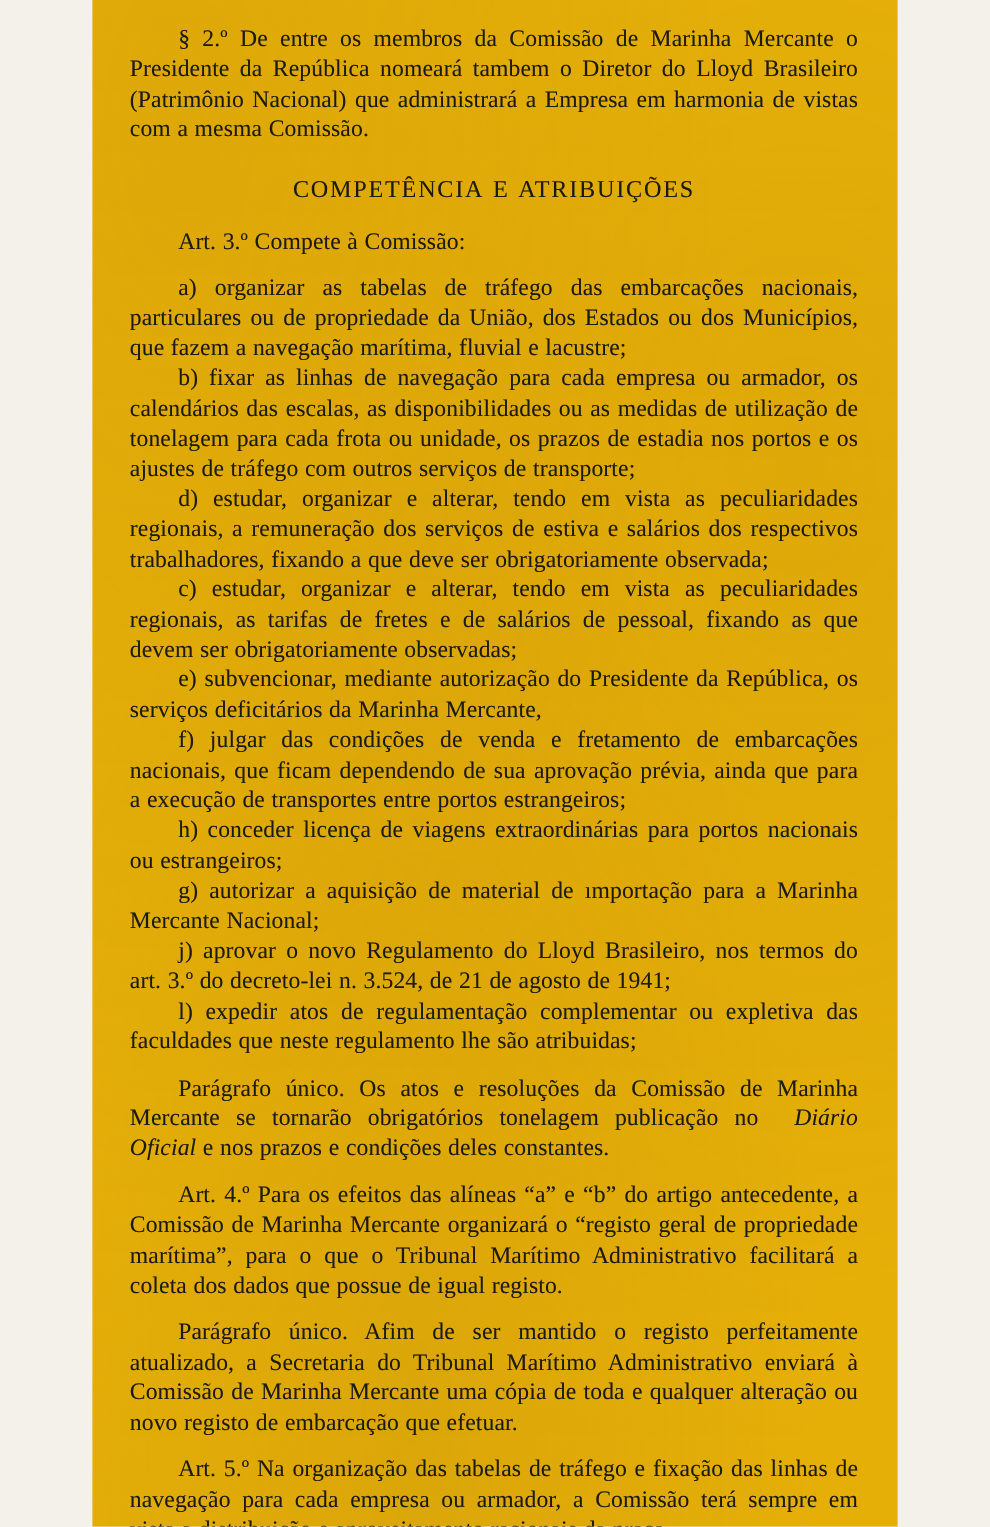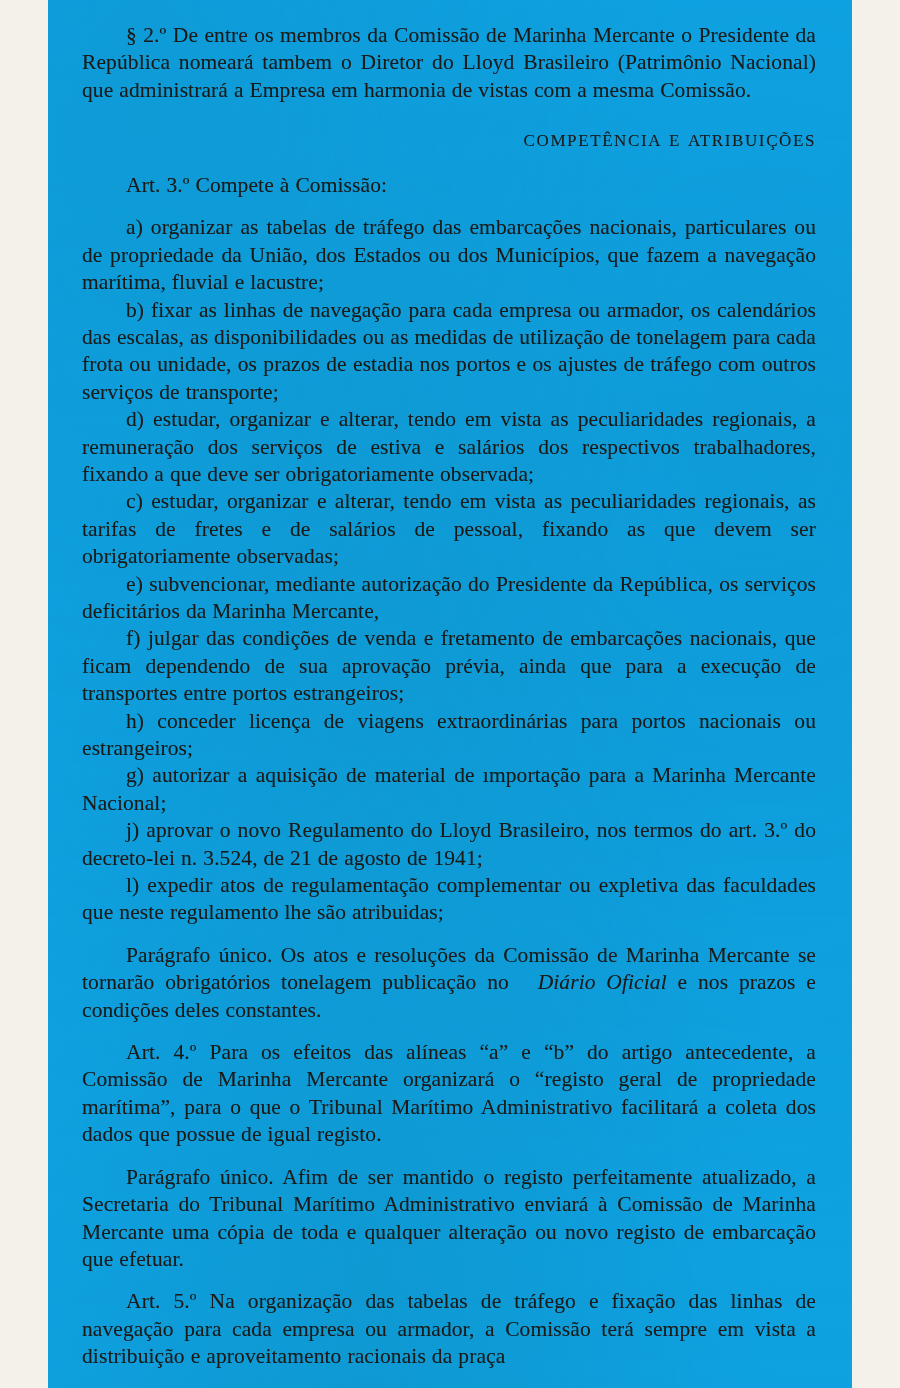--- a/index.html
+++ b/index.html
@@ -2,24 +2,24 @@
 <html><head>
 <meta charset="utf-8">
 <style>
   html, body {
     margin: 0;
     padding: 0;
     background: #f3f1ea;
   }
   .page {
     position: relative;
-    width: 804px;
+    width: 732px;
     height: 1388px;
     margin: 0 auto;
-    background: #0ea5e9;
+    background: #eab308;
     overflow: hidden;
     font-family: "Liberation Serif", "DejaVu Serif", serif;
     color: #1b1a17;
   }
   
   .page::before {
     content: "";
     position: absolute;
     inset: 0;
     background:
@@ -43,22 +43,22 @@
     letter-spacing: 0.1px;
     word-spacing: 0.5px;
   }
   .indent-wide {
     text-indent: 44px;
   }
   .gap-top {
     margin-top: 15px;
   }
   .section-heading {
-    text-align: right;
-    font-size: 17px;
+    text-align: center;
+    font-size: 22px;
     letter-spacing: 1.6px;
     margin: 26px 0 20px 0;
     text-transform: uppercase;
     word-spacing: 2px;
   }
   .it {
     font-style: italic;
     margin-left: 18px;
   }
   

